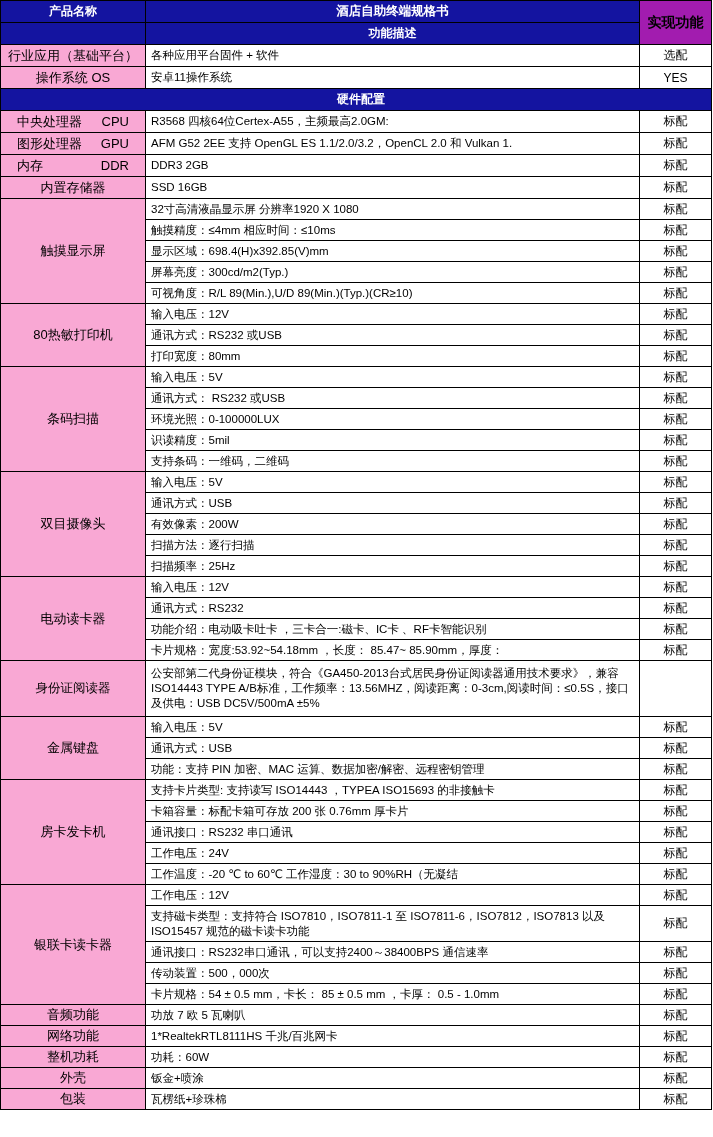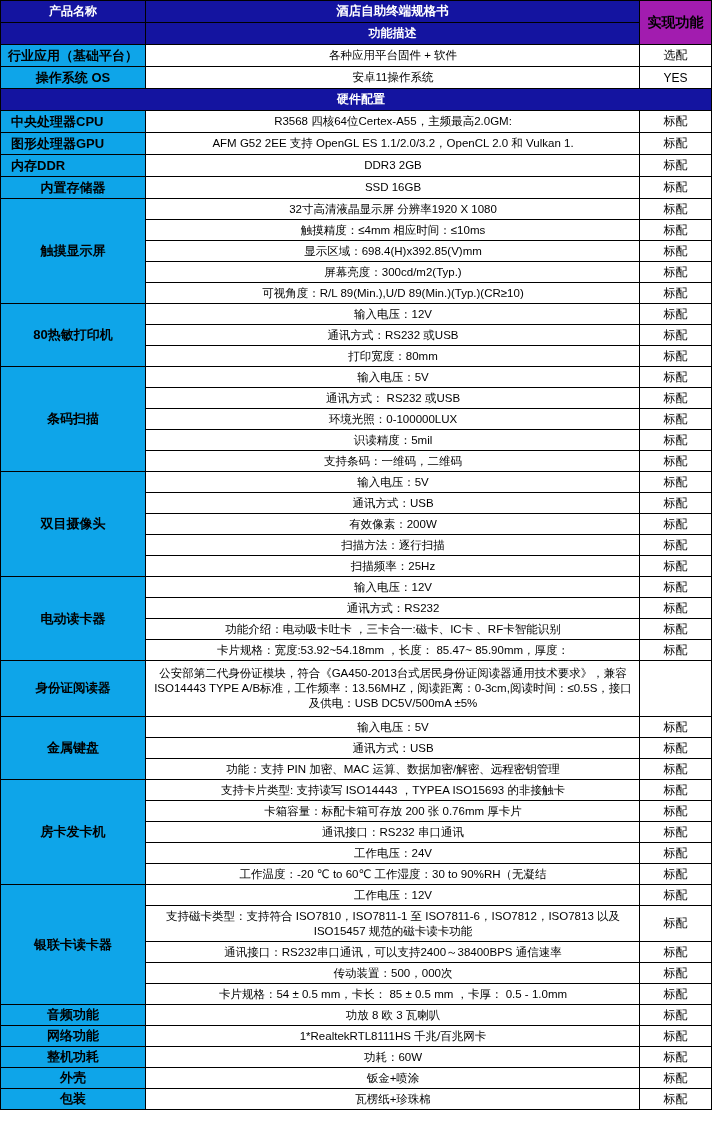--- a/index.html
+++ b/index.html
@@ -2,33 +2,33 @@
 <html><head>
 <meta charset="utf-8">
 <style>
   html,body{margin:0;padding:0;background:#fff;}
   body{font-family:"Liberation Sans","DejaVu Sans",sans-serif;}
   #sheet{width:713px;height:1137px;position:relative;overflow:hidden;}
   table{border-collapse:collapse;width:708px;table-layout:fixed;}
   td,th{border:1px solid #000;padding:0;vertical-align:middle;}
   .hdr{background:#1414a0;color:#fff;font-weight:bold;text-align:center;font-size:12px;}
   .hdr-title{font-size:12.5px;}
-  .cat{background:#0ea5e9;color:#000;font-weight:bold;text-align:center;font-size:13px;}
+  .cat{background:#f9a8d4;color:#000;font-weight:normal;text-align:center;font-size:13px;}
   .cat-sm{font-size:12.5px;margin-left:13px;}
-  .desc{font-size:11.5px;text-align:center;padding:2px 4px 2px 5px;color:#000;line-height:1.25;}
+  .desc{font-size:11.5px;text-align:left;padding:2px 4px 2px 5px;color:#000;line-height:1.25;}
   .impl{font-size:12px;text-align:center;color:#000;}
   .band{background:#1414a0;color:#fff;font-weight:bold;text-align:center;font-size:12px;padding-left:10px;}
   col.c1{width:145px;}
   col.c2{width:494px;}
   col.c3{width:72px;}
   tr{height:21px;}
   .r22{height:22px;}
   .desc.two{line-height:1.3;}
   .topright{background:#a21caf;font-weight:bold;text-align:center;font-size:14px;line-height:1.15;}
-  .catwrap{display:flex;padding:0 10px;align-items:center;}
+  .catwrap{display:flex;justify-content:space-between;padding:0 16px;align-items:center;}
   .catwrap span{display:inline-block;}
 </style>
 </head>
 <body>
 
 <div id="sheet">
 <table>
   <colgroup>
         <col class="c1">
         <col class="c2">
@@ -253,21 +253,21 @@
           <td class="desc">传动装置：500，000次</td>
           <td class="impl">标配</td>
         </tr>
     <tr>
           <td class="desc">卡片规格：54 ± 0.5 mm，卡长： 85 ± 0.5 mm ，卡厚： 0.5 - 1.0mm</td>
           <td class="impl">标配</td>
         </tr>
 
     <tr>
           <td class="cat">音频功能</td>
-          <td class="desc">功放 8 欧 3 瓦喇叭</td>
+          <td class="desc">功放 7 欧 5 瓦喇叭</td>
           <td class="impl">标配</td>
         </tr>
     <tr>
           <td class="cat">网络功能</td>
           <td class="desc">1*RealtekRTL8111HS 千兆/百兆网卡</td>
           <td class="impl">标配</td>
         </tr>
     <tr>
           <td class="cat">整机功耗</td>
           <td class="desc">功耗：60W</td>

